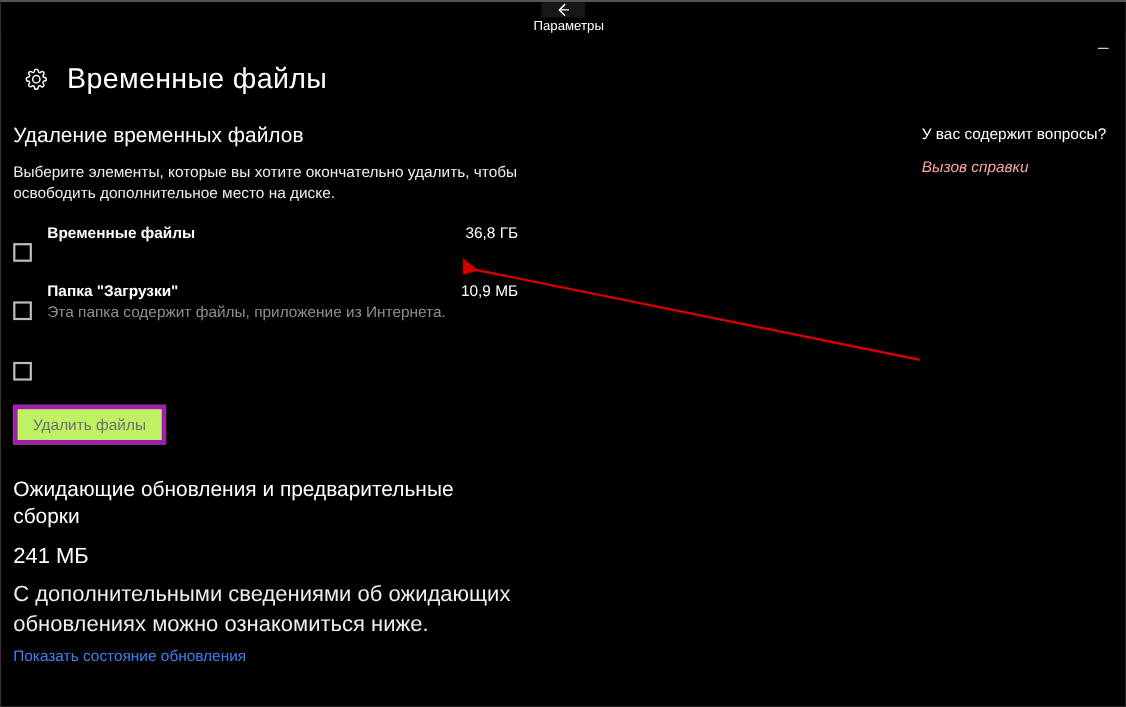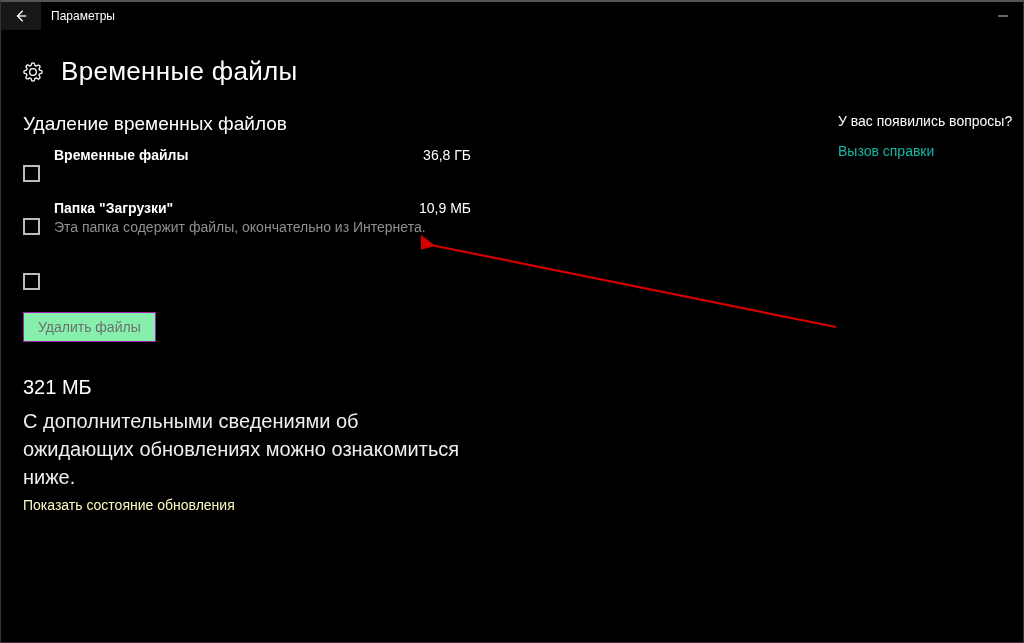--- a/index.html
+++ b/index.html
@@ -19,20 +19,21 @@
     background: #000;
     box-sizing: border-box;
     border: 1px solid #333;
     border-top: 2px solid #555;
   }
   .titlebar {
     display: flex;
     align-items: center;
     height: 28px;
     background: #000;
+    flex-direction: column;
   }
   .back-btn {
     width: 40px;
     height: 28px;
     background: #171717;
     display: flex;
     align-items: center;
     justify-content: center;
     color: #fff;
     font-size: 14px;
@@ -71,39 +72,40 @@
     font-weight: 400;
     letter-spacing: .3px;
   }
 
   .content-row {
     display: flex;
     align-items: flex-start;
   }
   .main-col {
     width: 470px;
-    padding-left: 22px;
+    padding-left: 11px;
     box-sizing: border-box;
   }
   .side-col {
     margin-left: auto;
     padding-right: 20px;
     padding-top: 6px;
     text-align: left;
     width: 165px;
   }
   .side-heading {
     font-size: 14px;
     color: #fff;
     white-space: nowrap;
     margin-bottom: 14px;
   }
   .side-link {
     font-size: 14px;
-    color: #14b8a6;
+    color: #fca5a5;
+    font-style: italic;
   }
 
   .section-title {
     font-size: 19px;
     font-weight: 400;
     margin: 6px 0 12px 0;
   }
   .section-desc {
     font-size: 14px;
     color: #eee;
@@ -144,43 +146,43 @@
   }
   .check-desc {
     font-size: 14px;
     color: #8f8f8f;
     line-height: 1.35;
     margin-top: 2px;
   }
 
   .delete-btn {
     display: inline-block;
-    border: 1px solid #a21caf;
-    background: #86efac;
+    border: 4px solid #a21caf;
+    background: #bef264;
     color: #6f6f6f;
     font-size: 14px;
     padding: 6px 14px;
     margin-top: 4px;
     margin-bottom: 24px;
   }
 
   .big-number {
     font-size: 20px;
     font-weight: 400;
     margin: 10px 0 8px 0;
   }
   .info-line {
     font-size: 20px;
     color: #eee;
     line-height: 1.4;
     margin-bottom: 6px;
   }
   .link-line {
     font-size: 14px;
-    color: #fef9c3;
+    color: #3b82f6;
   }
 
   svg.arrow {
     position: absolute;
     left: 420px;
     top: 225px;
     pointer-events: none;
   }
 </style>
 </head>
@@ -211,58 +213,60 @@
       <path fill="none" stroke="#fff" stroke-width="1.6" d="M19.4 15a1.7 1.7 0 0 0 .34 1.87l.06.06a2 2 0 1 1-2.83 2.83l-.06-.06a1.7 1.7 0 0 0-1.87-.34 1.7 1.7 0 0 0-1.03 1.56V21a2 2 0 0 1-4 0v-.09a1.7 1.7 0 0 0-1.11-1.56 1.7 1.7 0 0 0-1.87.34l-.06.06a2 2 0 1 1-2.83-2.83l.06-.06a1.7 1.7 0 0 0 .34-1.87 1.7 1.7 0 0 0-1.56-1.03H3a2 2 0 0 1 0-4h.09a1.7 1.7 0 0 0 1.56-1.11 1.7 1.7 0 0 0-.34-1.87l-.06-.06a2 2 0 1 1 2.83-2.83l.06.06a1.7 1.7 0 0 0 1.87.34H9a1.7 1.7 0 0 0 1.03-1.56V3a2 2 0 0 1 4 0v.09a1.7 1.7 0 0 0 1.03 1.56 1.7 1.7 0 0 0 1.87-.34l.06-.06a2 2 0 1 1 2.83 2.83l-.06.06a1.7 1.7 0 0 0-.34 1.87V9a1.7 1.7 0 0 0 1.56 1.03H21a2 2 0 0 1 0 4h-.09a1.7 1.7 0 0 0-1.56 1.03z"></path>
     </svg>
     <div class="page-title">Временные файлы</div>
   </div>
 
   <div class="content-row">
 
     <div class="main-col">
 
       <div class="section-title">Удаление временных файлов</div>
+      <div class="section-desc">Выберите элементы, которые вы хотите окончательно удалить, чтобы освободить дополнительное место на диске.</div>
 
       <div class="check-item">
         <div class="checkbox"></div>
         <div class="check-body">
           <div class="check-head">
             <div class="check-title">Временные файлы</div>
             <div class="check-size">36,8 ГБ</div>
           </div>
         </div>
       </div>
 
       <div class="check-item">
         <div class="checkbox"></div>
         <div class="check-body">
           <div class="check-head">
             <div class="check-title">Папка "Загрузки"</div>
             <div class="check-size">10,9 МБ</div>
           </div>
-          <div class="check-desc">Эта папка содержит файлы, окончательно из Интернета.</div>
+          <div class="check-desc">Эта папка содержит файлы, приложение из Интернета.</div>
         </div>
       </div>
 
       <div class="check-item">
         <div class="checkbox"></div>
         <div class="check-body">
         </div>
       </div>
 
       <div class="delete-btn">Удалить файлы</div>
 
-      <div class="big-number">321 МБ</div>
+      <div class="section-title" style="line-height:1.3;">Ожидающие обновления и предварительные сборки</div>
+      <div class="big-number">241 МБ</div>
       <div class="info-line">С дополнительными сведениями об ожидающих обновлениях можно ознакомиться ниже.</div>
       <div class="link-line">Показать состояние обновления</div>
 
     </div>
 
     <div class="side-col">
-      <div class="side-heading">У вас появились вопросы?</div>
+      <div class="side-heading">У вас содержит вопросы?</div>
       <div class="side-link">Вызов справки</div>
     </div>
 
   </div>
 
   <svg class="arrow" width="430" height="120">
     <defs>
       <marker id="ah" markerWidth="12" markerHeight="10" refX="2" refY="5" orient="auto">
         <path d="M10,0 L0,5 L10,10 z" fill="#d40000"></path>
       </marker>

